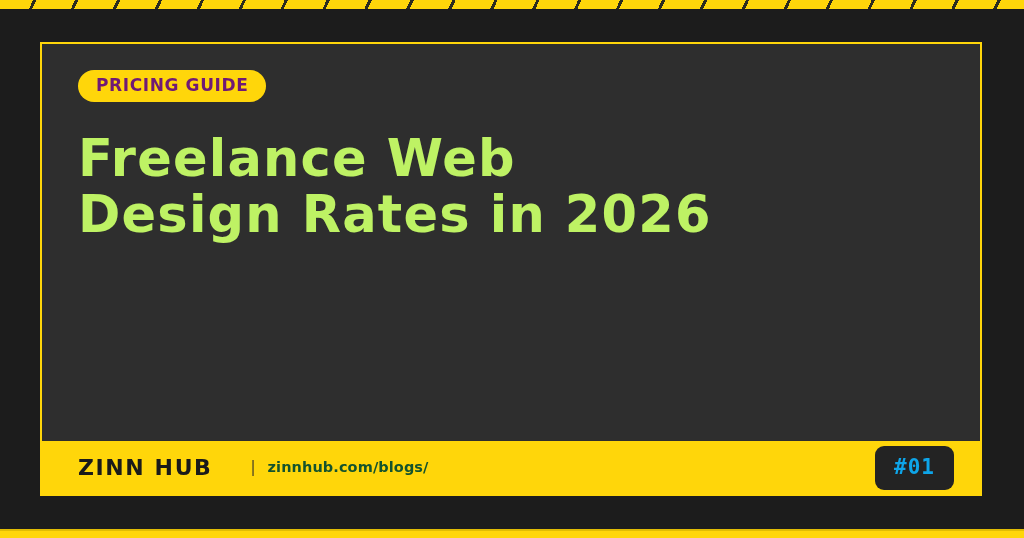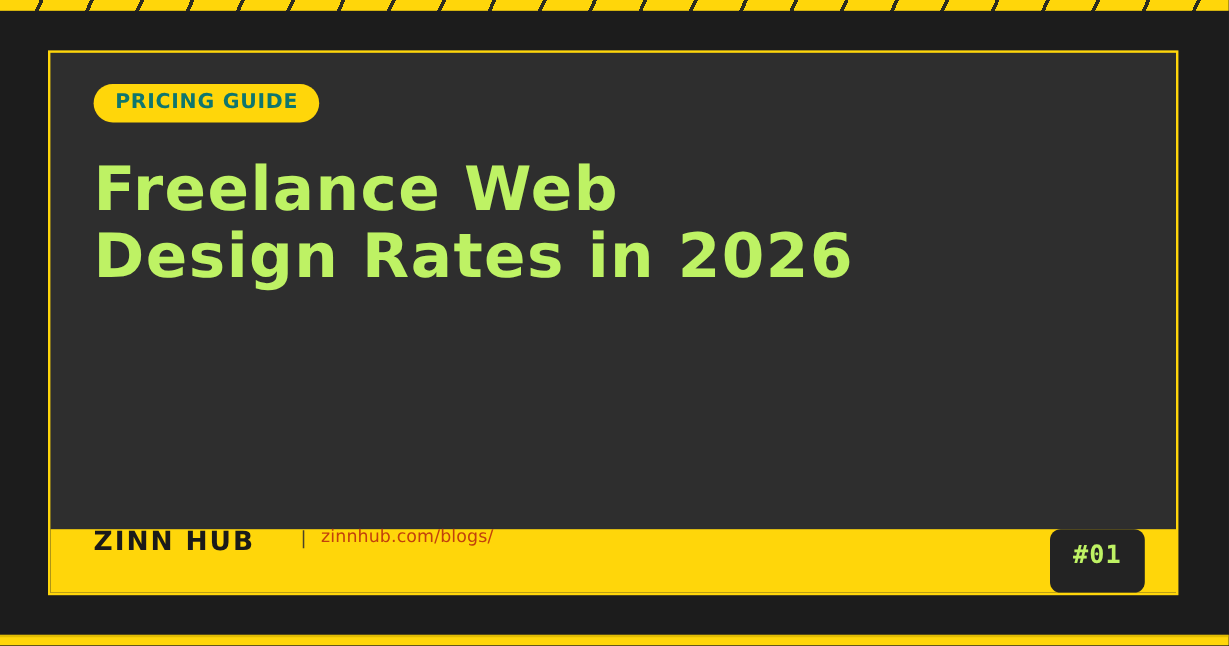--- a/index.html
+++ b/index.html
@@ -70,21 +70,21 @@
   .card-body {
     flex:1 1 auto;
     position:relative;
     padding:26px 36px 0 36px;
   }
 
   
   .eyebrow {
     display:inline-block;
     background:#FFD60A;
-    color:#0f766e;
+    color:#701a75;
     font-size:17px;
     font-weight:bold;
     letter-spacing:0.6px;
     line-height:1;
     padding:7px 18px 8px 18px;
     border-radius:999px;
   }
 
   
   .headline {
@@ -96,51 +96,52 @@
     letter-spacing:1.2px;
     max-width:640px;
   }
 
   
   .card-footer {
     flex:0 0 auto;
     height:53px;
     background:#FFD60A;
     display:flex;
+    align-items:center;
     padding:0 26px 0 36px;
   }
 
   .brand {
     color:#1a1a1a;
     font-size:22px;
     font-weight:bold;
     letter-spacing:1.6px;
     line-height:1;
   }
 
   .footer-sep {
     color:#4a4228;
     font-size:15px;
     margin:0 12px 0 38px;
     line-height:1;
   }
 
   .footer-url {
-    color:#c2410c;
+    color:#14532d;
     font-size:14.5px;
-    font-weight:400;
+    font-weight:700;
     line-height:1;
     letter-spacing:0.1px;
   }
 
   .footer-spacer { flex:1 1 auto; }
 
   .number-badge {
     background:#232323;
-    color:#bef264;
+    color:#0ea5e9;
     font-family:"DejaVu Sans Mono", monospace;
     font-size:21px;
     font-weight:bold;
     letter-spacing:1px;
     line-height:1;
     padding:11px 19px 12px 19px;
     border-radius:9px;
   }
 </style>
 </head>

